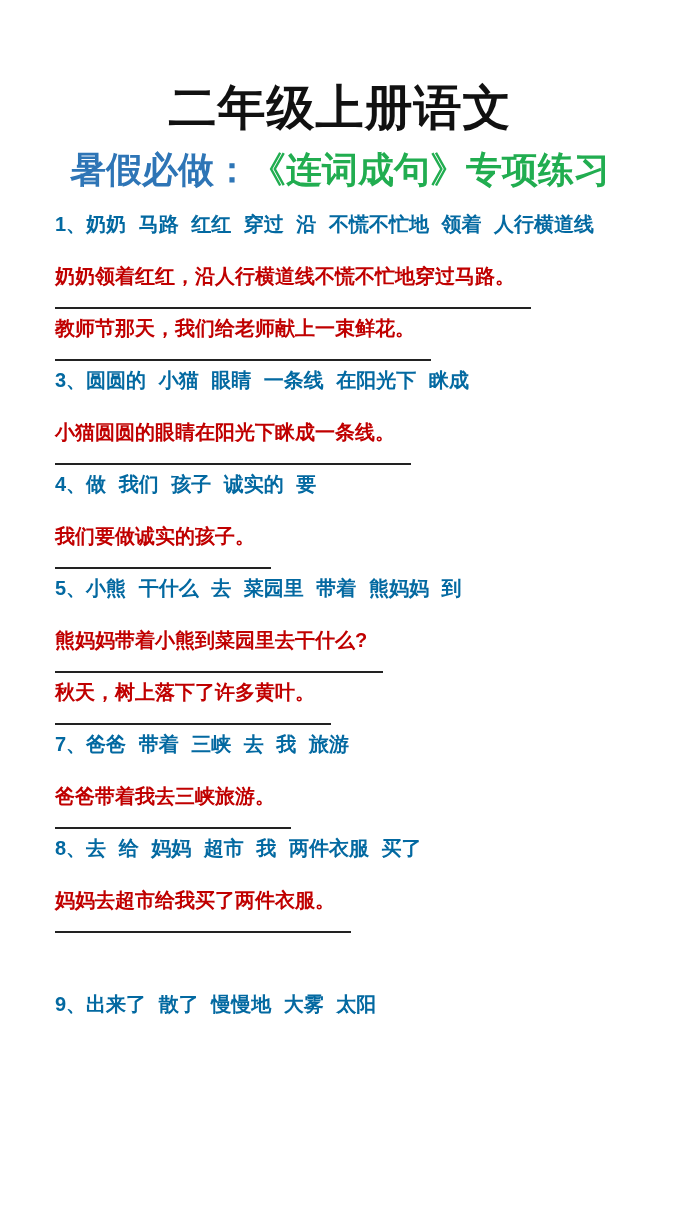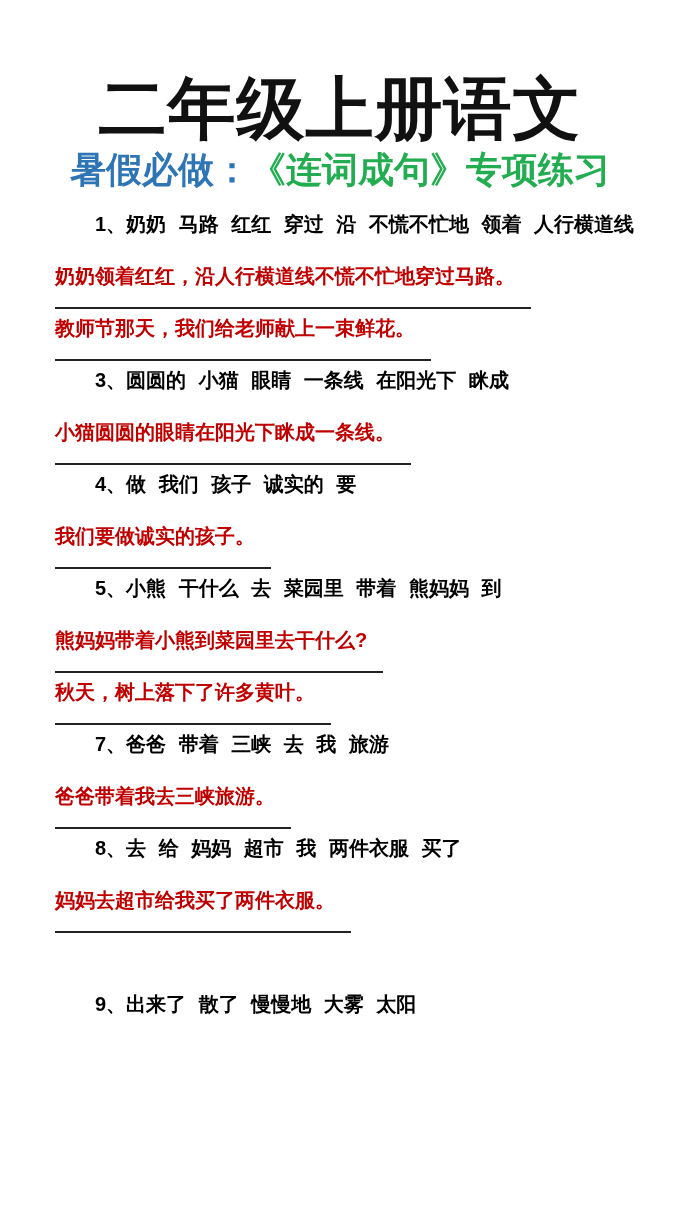--- a/index.html
+++ b/index.html
@@ -19,21 +19,21 @@
     --underline-dark: #222222;
   }
   .page {
     width: 100%;
     height: 100%;
   }
   .title {
     margin: 0;
     padding-top: 72px;
     text-align: center;
-    font-size: 68px;
+    font-size: 48px;
     font-weight: 700;
     line-height: 72px;
     letter-spacing: 1px;
     color: #111111;
     white-space: nowrap;
   }
   .subtitle {
     margin: 6px 0 0 0;
     text-align: center;
     font-size: 36px;
@@ -47,22 +47,21 @@
     margin-top: 8px;
     padding: 0 30px 0 55px;
   }
   .q-line {
     font-size: 20px;
     font-weight: 600;
     line-height: 52px;
     height: 52px;
     white-space: nowrap;
     word-spacing: 7px;
-    color: #000000;
-    margin-left: 40px;
+    color: #0369a1;
   }
   .a-line {
     line-height: 52px;
     height: 52px;
     white-space: nowrap;
   }
   .answer {
     color: var(--answer-red);
     font-size: 20px;
     font-weight: 600;

